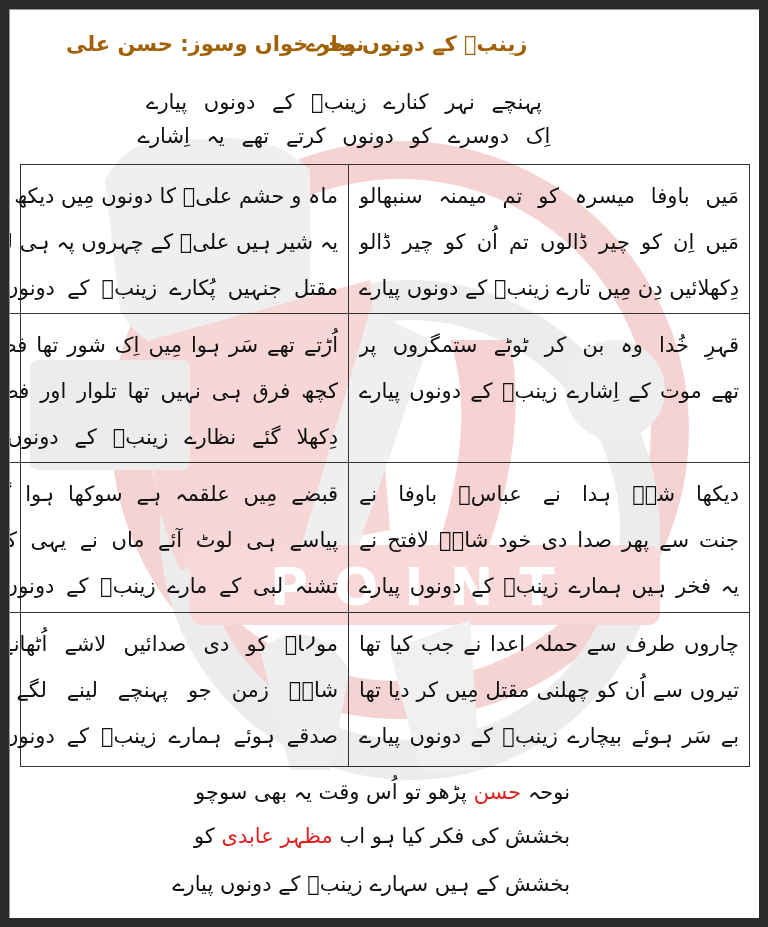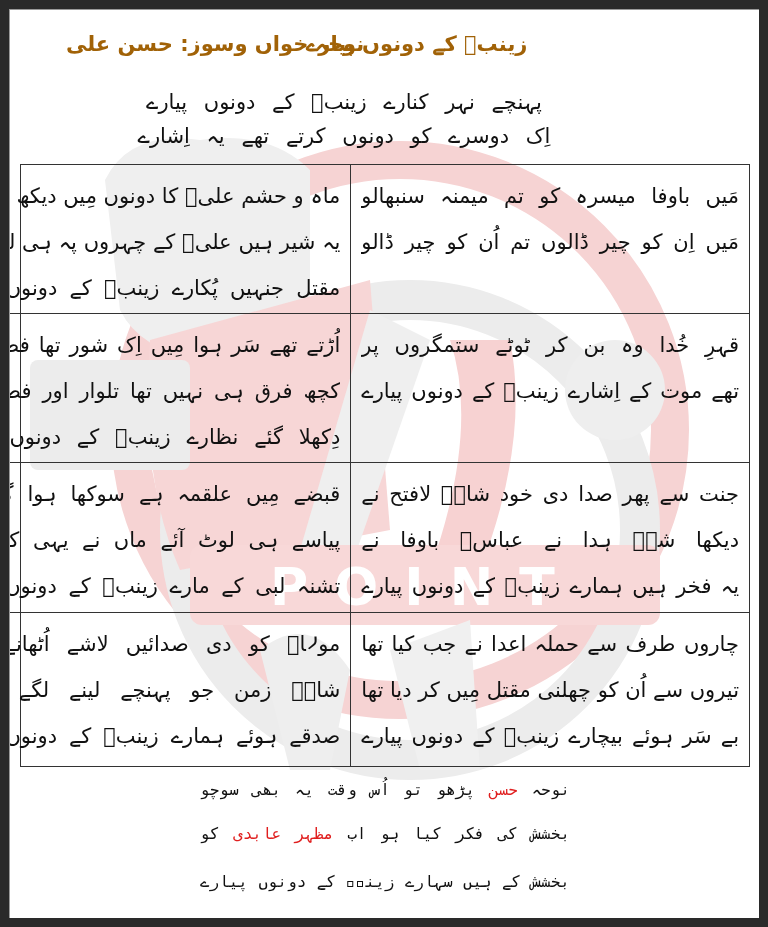--- a/index.html
+++ b/index.html
@@ -115,26 +115,25 @@
       left: 0;
       top: 770px;
       width: 749px;
       z-index: 2;
     }
     .outro .line {
       position: absolute;
       left: 190px;
       width: 370px;
       direction: rtl;
-      font-size: 16px;
+      font-size: 21px;
       color: #111;
       white-space: nowrap;
       text-align: justify;
       text-align-last: justify;
-      font-family: Liberation Mono, monospace;
     }
     .red { color: #e01f1f; }
   </style>
 </head>
 <body>
 
 <div class="page">
 
   <svg class="watermark" width="749" height="908" viewBox="0 0 749 908">
 
@@ -168,40 +167,41 @@
   <div class="intro">
     <div class="line" style="top:80px;">پہنچے نہر کنارے زینبؑ کے دونوں پیارے</div>
     <div class="line" style="top:114px;">اِک دوسرے کو دونوں کرتے تھے یہ اِشارے</div>
   </div>
 
   <div class="table">
 
     <div class="cell right-col">
       <span class="verse">مَیں باوفا میسرہ کو تم میمنہ سنبھالو</span>
       <span class="verse">مَیں اِن کو چیر ڈالوں تم اُن کو چیر ڈالو</span>
+      <span class="verse">دِکھلائیں دِن مِیں تارے زینبؑ کے دونوں پیارے</span>
     </div>
     <div class="cell">
       <span class="verse">ماہ و حشم علیؑ کا دونوں مِیں دیکھ رہا تھا</span>
       <span class="verse">یہ شیر ہیں علیؑ کے چہروں پہ ہی لکھا تھا</span>
       <span class="verse">مقتل جنہیں پُکارے زینبؑ کے دونوں پیارے</span>
     </div>
 
     <div class="cell right-col">
       <span class="verse">قہرِ خُدا وہ بن کر ٹوٹے ستمگروں پر</span>
       <span class="verse">تھے موت کے اِشارے زینبؑ کے دونوں پیارے</span>
     </div>
     <div class="cell">
       <span class="verse">اُڑتے تھے سَر ہوا مِیں اِک شور تھا فضا مِیں</span>
       <span class="verse">کچھ فرق ہی نہیں تھا تلوار اور فضا مِیں</span>
       <span class="verse">دِکھلا گئے نظارے زینبؑ کے دونوں پیارے</span>
     </div>
 
     <div class="cell right-col">
+      <span class="verse">دیکھا شہؑ ہدا نے عباسؑ باوفا نے</span>
       <span class="verse">جنت سے پھر صدا دی خود شاہؑ لافتح نے</span>
-      <span class="verse">دیکھا شہؑ ہدا نے عباسؑ باوفا نے</span>
       <span class="verse">یہ فخر ہیں ہمارے زینبؑ کے دونوں پیارے</span>
     </div>
     <div class="cell">
       <span class="verse">قبضے مِیں علقمہ ہے سوکھا ہوا گلا ہے</span>
       <span class="verse">پیاسے ہی لوٹ آئے ماں نے یہی کہا ہے</span>
       <span class="verse">تشنہ لبی کے مارے زینبؑ کے دونوں پیارے</span>
     </div>
 
     <div class="cell right-col last-row">
       <span class="verse">چاروں طرف سے حملہ اعدا نے جب کیا تھا</span>

